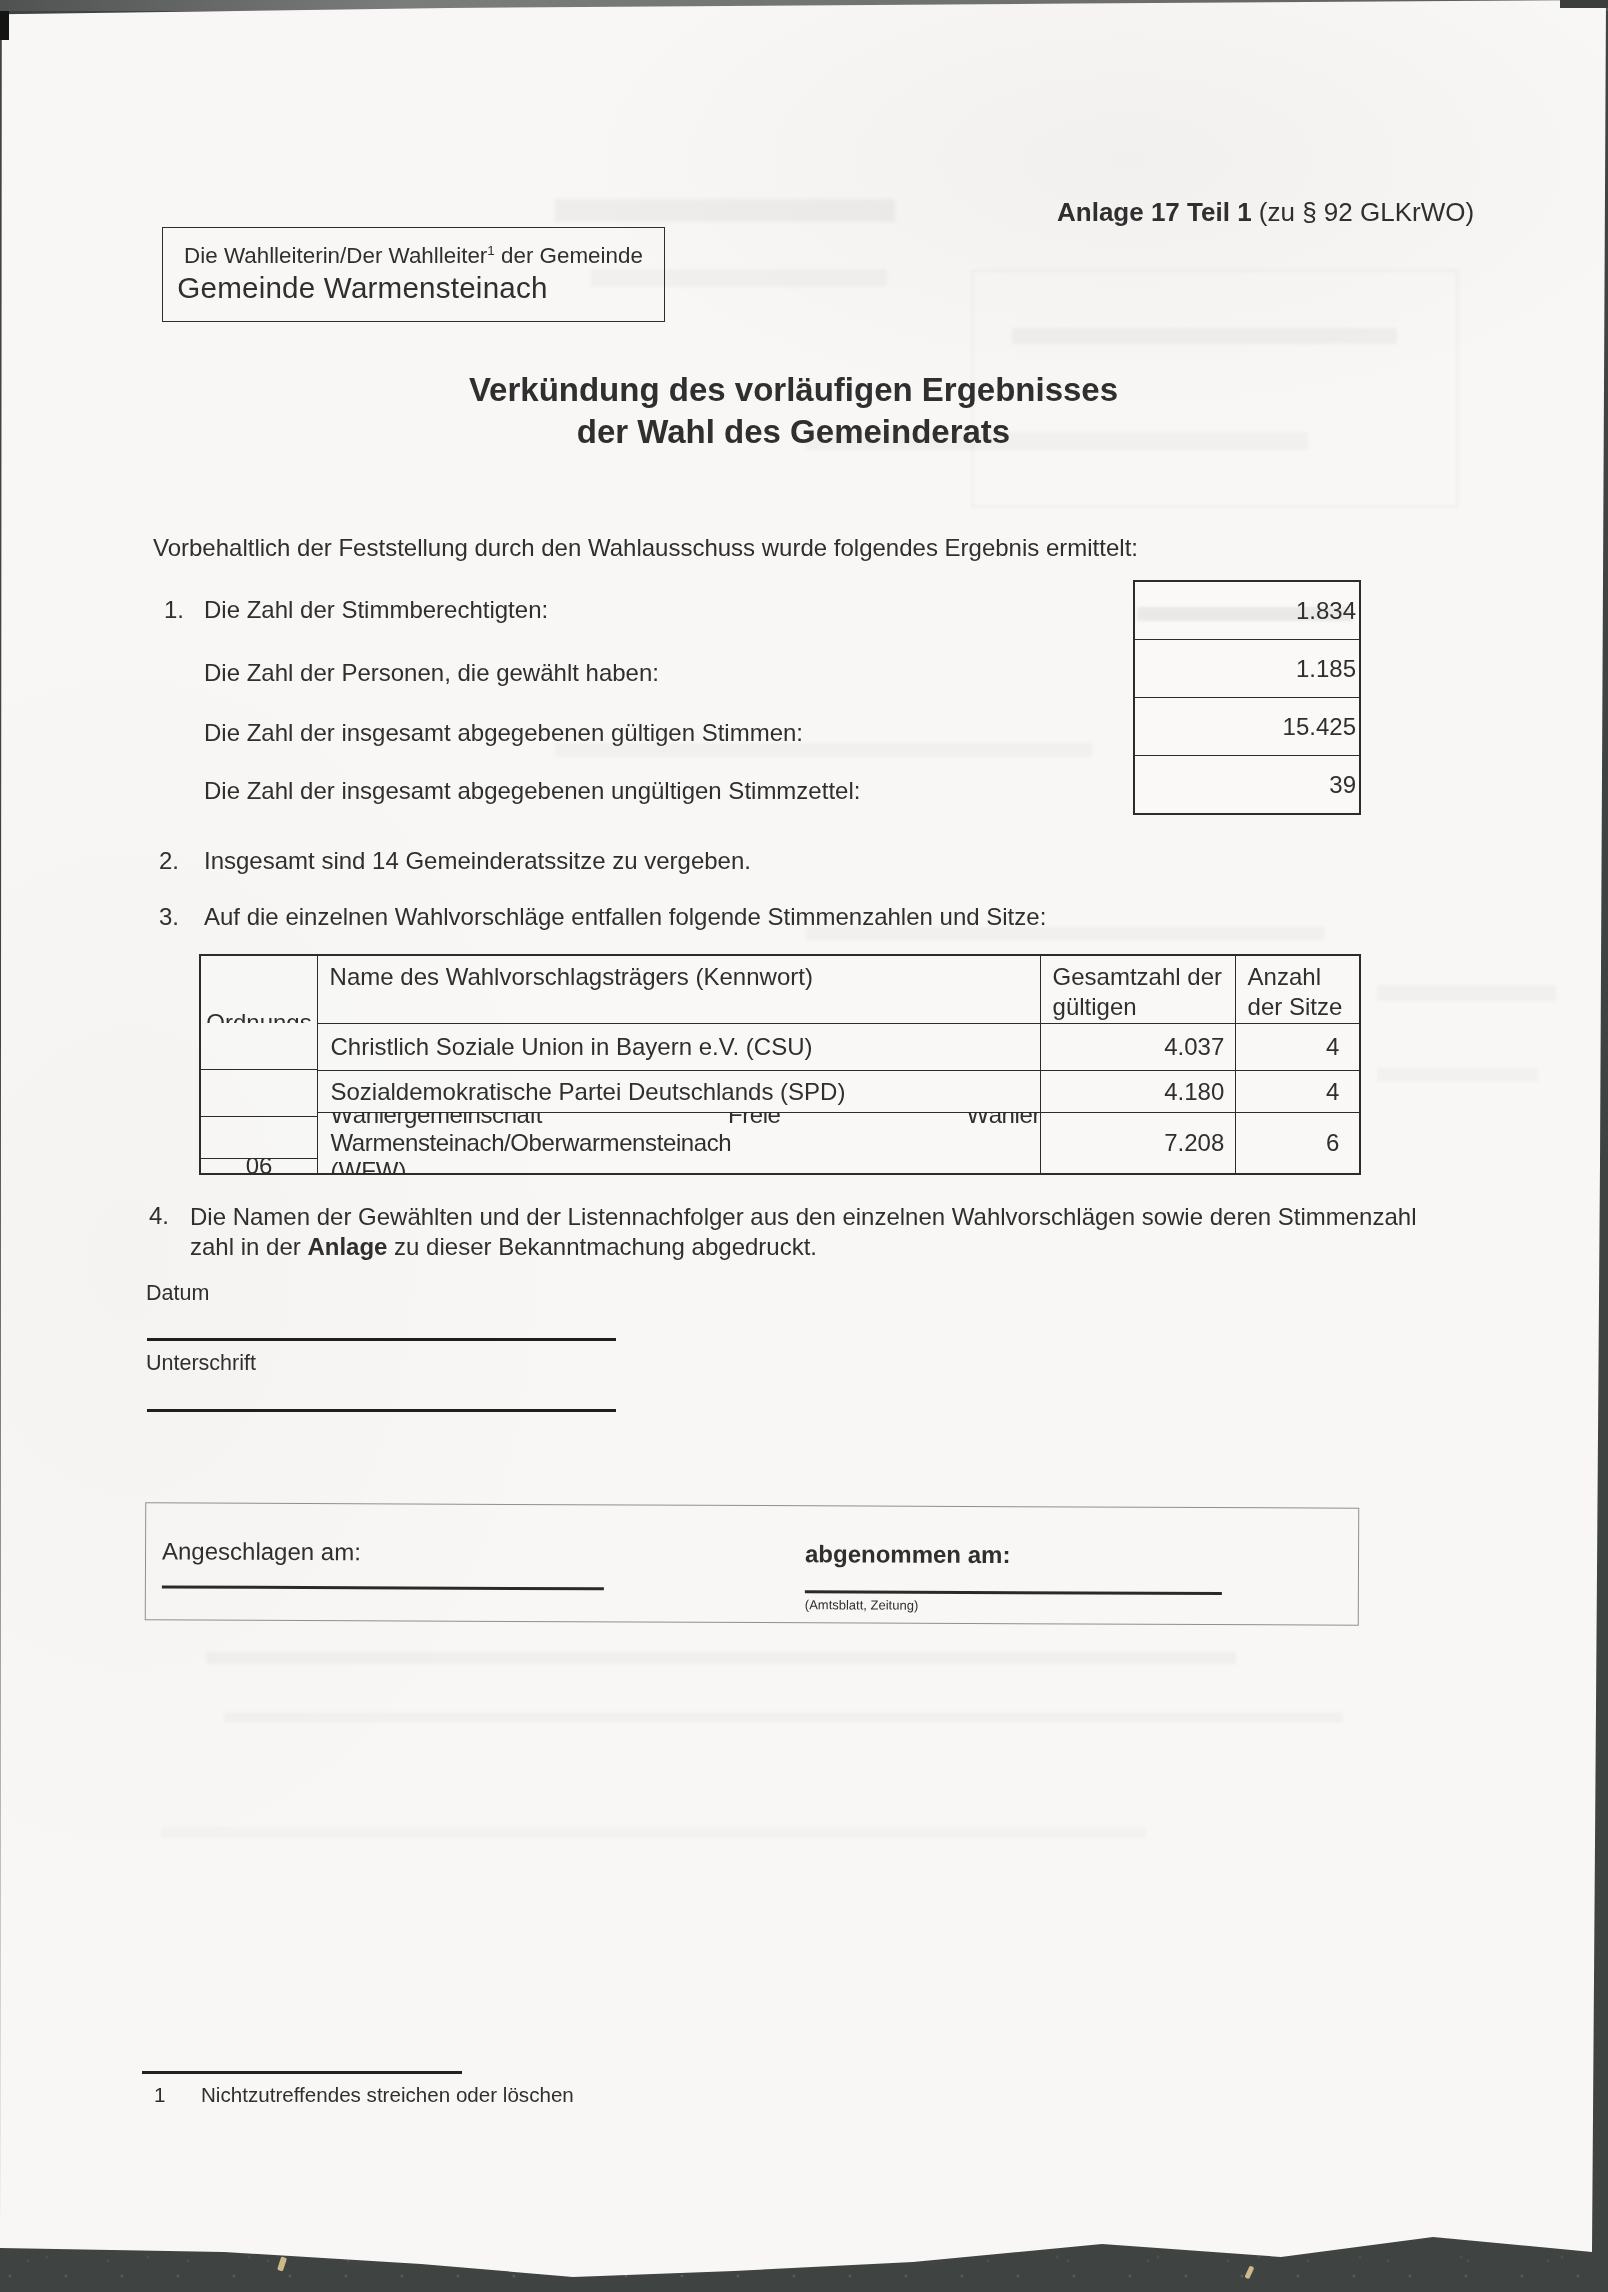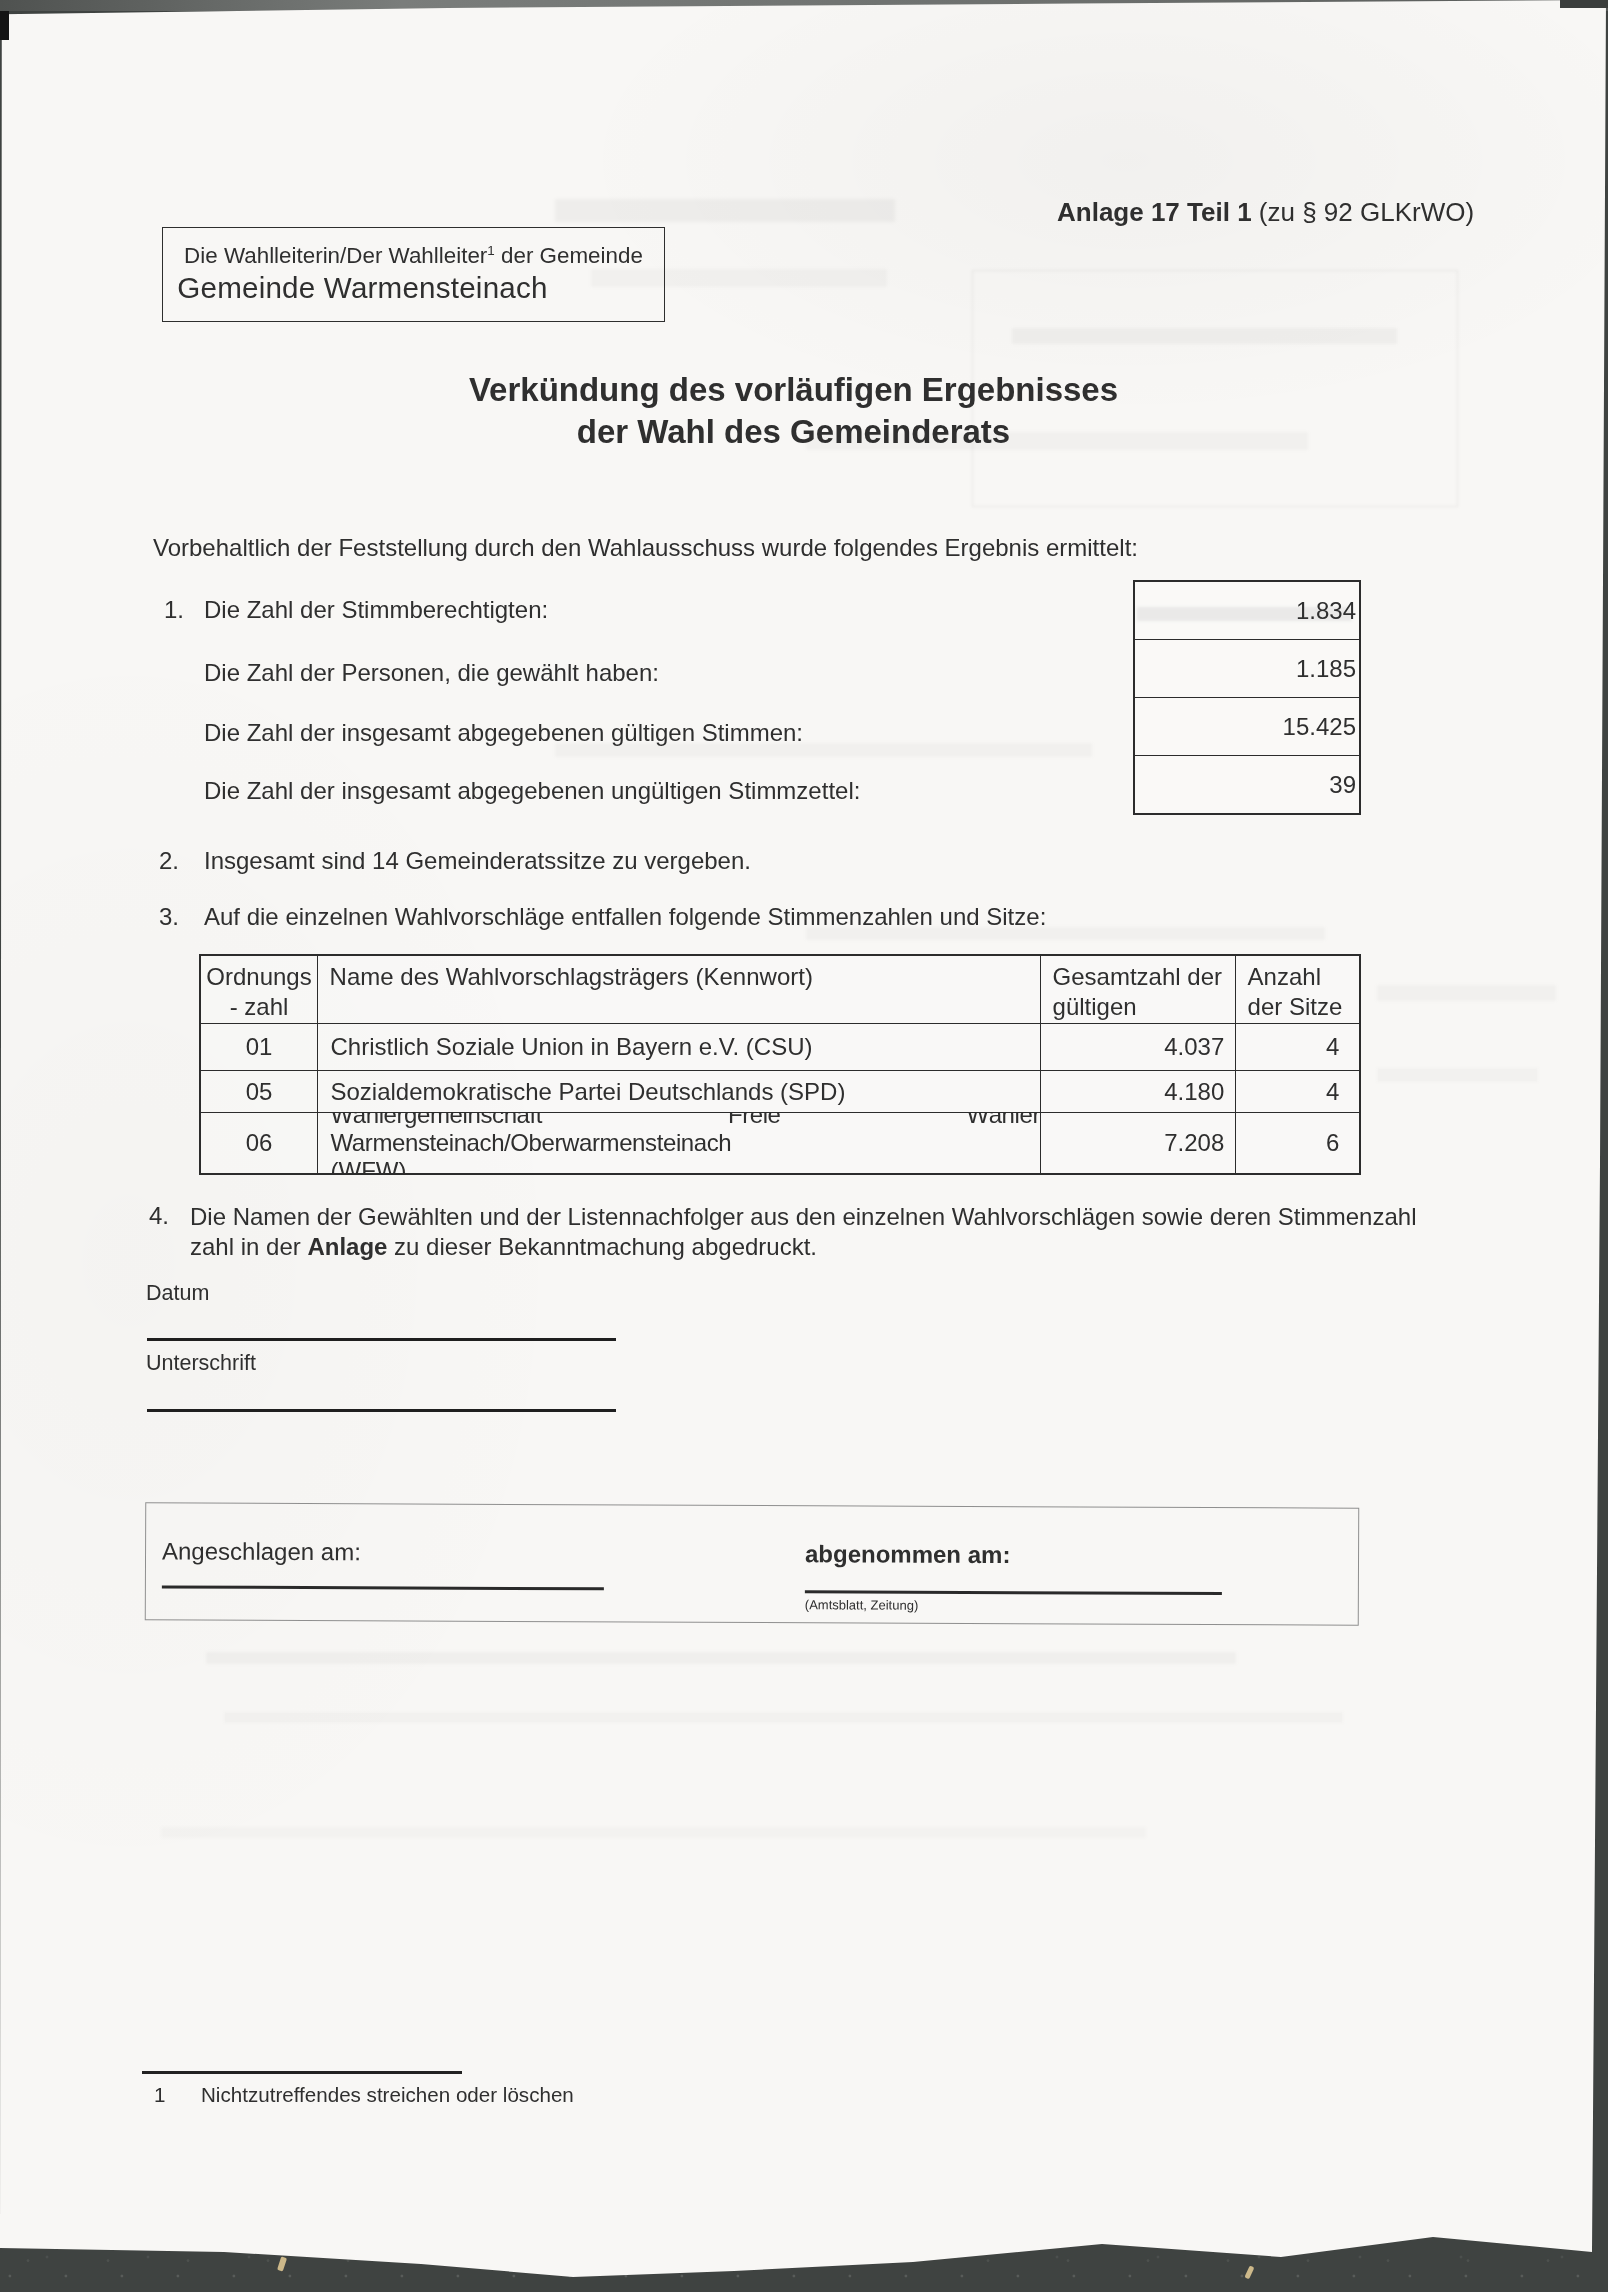--- a/index.html
+++ b/index.html
@@ -46,21 +46,21 @@
     box-sizing:border-box;background:rgba(255,255,255,0.25);}
   .vcell{height:57px;display:flex;align-items:center;justify-content:flex-end;
     padding-right:3px;font-size:24px;border-top:1.8px solid #2c2c2c;}
   .vcell:first-child{border-top:none;}
   
   .tbl{position:absolute;left:199px;top:954px;border:2.7px solid #2c2c2c;
     display:grid;grid-template-columns:116px 723px 195px 124px;
     grid-template-rows:67px 47px 42px 61px;background:rgba(255,255,255,0.2);}
   .tc{border-left:1.8px solid #2c2c2c;border-top:1.8px solid #2c2c2c;box-sizing:border-box;
     font-size:24px;overflow:hidden;}
-  .tc.nl{border-left:none;} .tc.nt{border-top:none;}
+  .tc.nl{border-left:none;margin-top:46px;} .tc.nt{border-top:none;}
   .hc{padding-top:6.3px;line-height:29.6px;}
   .hc.center{text-align:center;}
   .hc.pad{padding-left:11.6px;padding-right:7.2px;}
   .dc{display:flex;align-items:center;}
   .dc.center{justify-content:center;}
   .dc.left{padding-left:12.5px;}
   .dc.right{justify-content:flex-end;padding-right:10.7px;}
   .dc.seats{justify-content:flex-end;padding-right:19.7px;}
   .namewrap{width:100%;line-height:28px;}
   .jline{text-align:justify;text-align-last:justify;font-size:24px;letter-spacing:-0.4px;}

